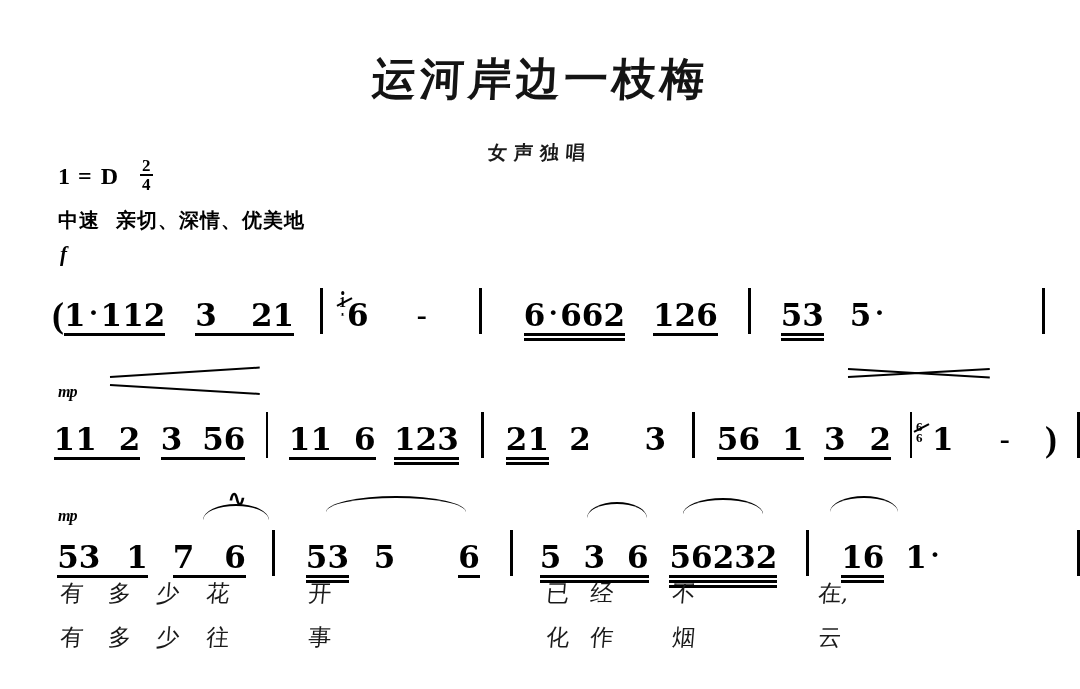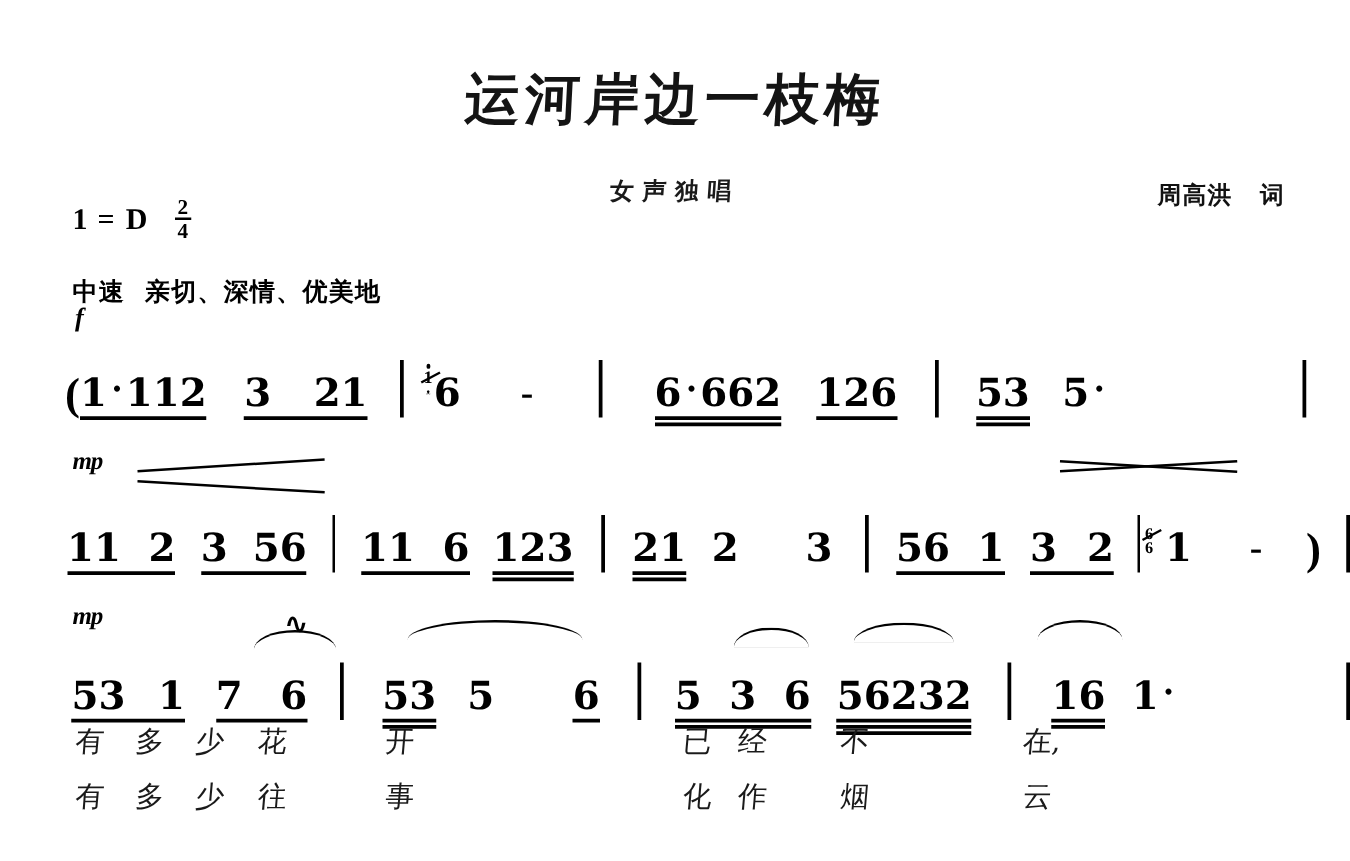--- a/index.html
+++ b/index.html
@@ -82,42 +82,42 @@
     line-height: 1.02;
     margin-left: 14px;
     transform: translateY(-1px);
   }
   .meter .num { border-bottom: 2.4px solid #000; padding: 0 2px; }
   .meter .den { padding: 0 2px; }
 
   .tempo {
     position: absolute;
     left: 58px;
-    top: 220px;
+    top: 207px;
     font-size: 20px;
     font-weight: bold;
     letter-spacing: 1px;
     white-space: nowrap;
   }
   .tempo .mark { margin-right: 16px; }
 
   
   .system { position: absolute; left: 0; width: 1080px; }
   .sys1 { top: 258px; }
   .sys2 { top: 368px; }
   .sys3 { top: 482px; }
 
   .dyn {
     position: absolute;
     font-family: "Liberation Serif", serif;
     font-style: italic;
     font-weight: bold;
     font-size: 21px;
   }
-  .dyn.mp { font-size: 20px; letter-spacing: -1px; }
+  .dyn.mp { font-size: 16px; letter-spacing: -1px; margin-top: 25px; }
 
   .noterow {
     position: absolute;
     left: 0;
     width: 1080px;
     height: 56px;
     display: flex;
     align-items: flex-end;
   }
 
@@ -264,23 +264,20 @@
 </style>
 </head>
 <body>
 
 <div class="sheet">
 
   <div class="title">运河岸边一枝梅</div>
   <div class="subtitle">女声独唱</div>
 
   <div class="credits">
-    <div>
-      <span>周高洪</span><span class="role">词</span>
-    </div>
   </div>
 
   <div class="keyblock">
     <span>1</span>
     <span class="eq">=</span>
     <span>D</span>
     <span class="meter">
       <span class="num">2</span>
       <span class="den">4</span>
     </span>

